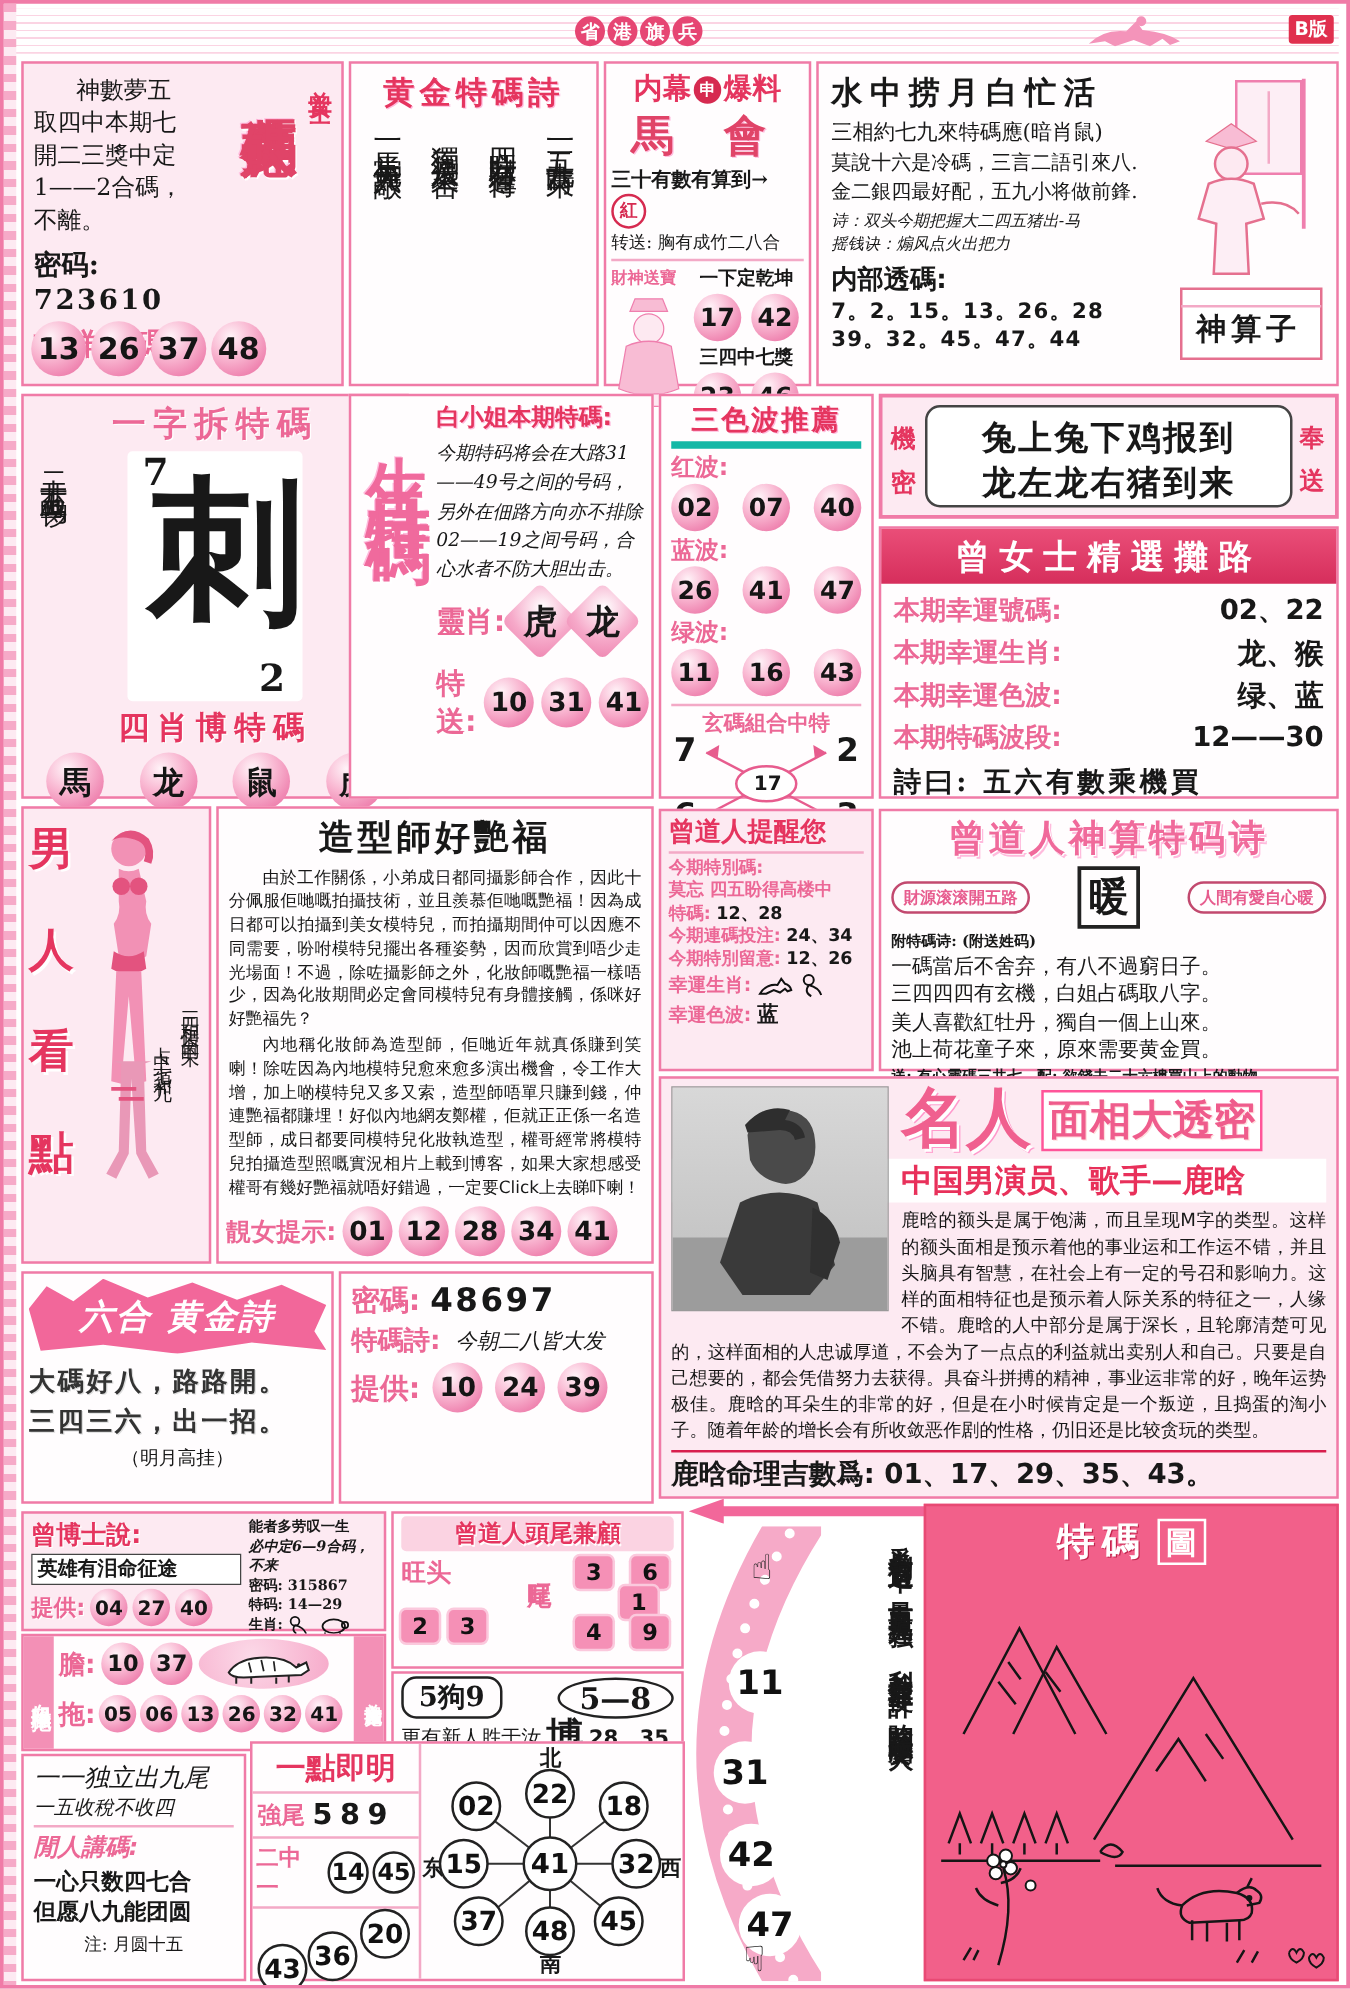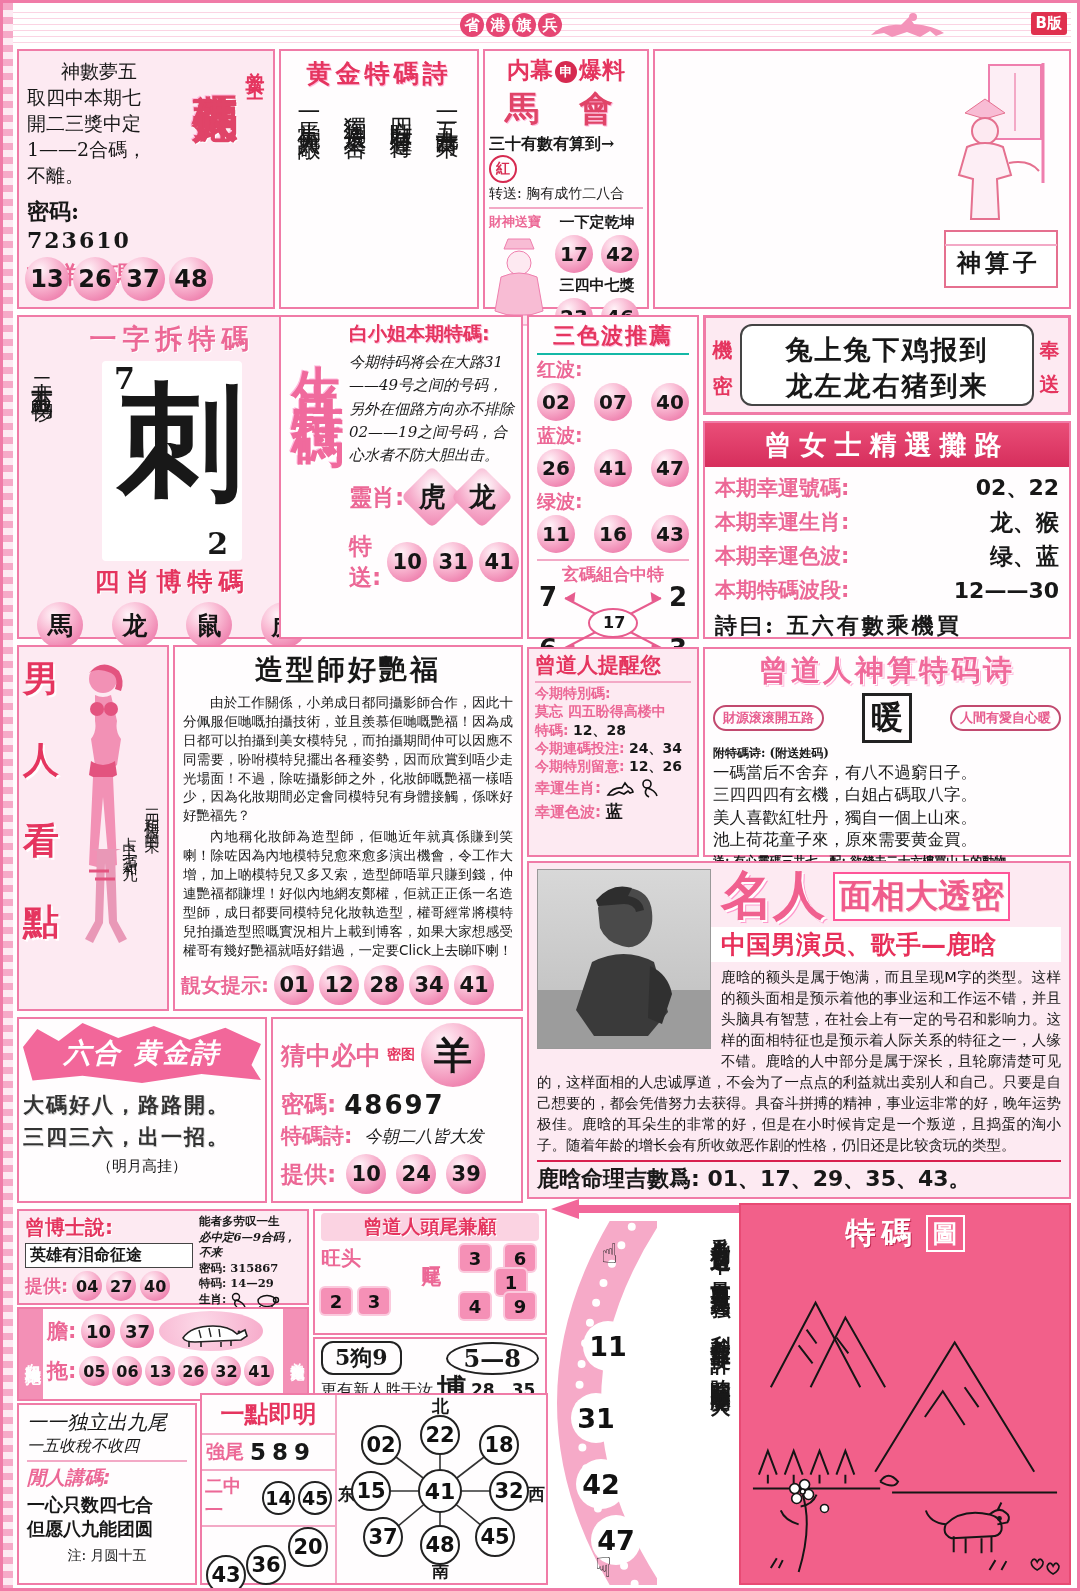--- a/index.html
+++ b/index.html
@@ -126,20 +126,31 @@
         <div class="serif" style="font-size:15px;font-weight:700;">三四中七獎</div>
         <div class="row" style="justify-content:center;gap:8px;margin-top:3px;">
           <span class="ball b38">23</span>
           <span class="ball b38">46</span>
         </div>
       </div>
     </div>
   </div>
 
   <div class="box" style="left:650px;top:46px;width:418px;height:260px;padding:6px 10px;">
+    <div style="width:250px;">
+      <div class="serif" style="font-size:25px;font-weight:800;letter-spacing:6px;">水中捞月白忙活</div>
+      <div class="serif" style="font-size:17px;margin-top:4px;">三相約七九來特碼應(暗肖鼠)</div>
+      <div class="serif" style="font-size:16px;margin-top:3px;">莫說十六是冷碼，三言二語引來八.</div>
+      <div class="serif" style="font-size:16px;margin-top:2px;">金二銀四最好配，五九小将做前鋒.</div>
+      <div class="serif" style="font-size:13px;font-style:italic;margin-top:4px;">诗：双头今期把握大二四五猪出-马</div>
+      <div class="serif" style="font-size:13px;font-style:italic;">摇钱诀：煽风点火出把力</div>
+      <div style="font-size:21px;font-weight:800;margin-top:5px;">内部透碼:</div>
+      <div style="font-size:17px;font-weight:800;letter-spacing:1px;">7。2。15。13。26。28</div>
+      <div style="font-size:17px;font-weight:800;letter-spacing:1px;">39。32。45。47。44</div>
+    </div>
     <div style="position:absolute;right:4px;top:4px;width:160px;height:248px;">
       <svg width="160" height="248" viewBox="0 0 160 248">
         <line x1="138" y1="8" x2="138" y2="128" stroke="#ef7fae" stroke-width="3"></line>
         <rect x="84" y="10" width="52" height="74" fill="#fdeef5" stroke="#ef7fae" stroke-width="2"></rect>
         <line x1="110" y1="18" x2="110" y2="76" stroke="#f3a9c6" stroke-width="2"></line>
         <path d="M60,58 l20,-14 20,14 -20,6 z" fill="#f8bcd4" stroke="#e5708f"></path>
         <circle cx="80" cy="76" r="13" fill="#fde9f1" stroke="#e5708f" stroke-width="2"></circle>
         <path d="M62,92 q18,-8 36,0 l8,28 -14,4 2,40 -28,0 2,-40 -14,-4 z" fill="#fdeef5" stroke="#e5708f" stroke-width="2"></path>
         <path d="M104,108 q20,-4 30,8" fill="none" stroke="#e5708f" stroke-width="2"></path>
         <rect x="40" y="176" width="112" height="56" fill="#fff" stroke="#e5708f" stroke-width="2"></rect>
@@ -186,21 +197,21 @@
       <div class="row" style="margin-top:12px;gap:6px;">
         <span class="plabel" style="font-size:23px;text-shadow:1px 1px 0 #fff;">特送:</span>
         <span class="ball b40">10</span>
         <span class="ball b40">31</span>
         <span class="ball b40">41</span>
       </div>
     </div>
   </div>
 
   <div class="box" style="left:524px;top:312px;width:172px;height:324px;padding:4px 8px;">
-    <div class="rlabel" style="text-align:center;font-size:22px;letter-spacing:2px;text-shadow:1px 1px 0 #fbd;border-bottom:2px solid #14b8a6;padding-bottom:2px;">三色波推薦</div>
+    <div class="rlabel" style="text-align:center;font-size:22px;letter-spacing:2px;text-shadow:1px 1px 0 #fbd;border-bottom:6px solid #14b8a6;padding-bottom:2px;">三色波推薦</div>
     <div class="plabel" style="font-size:19px;margin-top:2px;">红波:</div>
     <div class="row" style="justify-content:space-between;">
       <span class="ball b38">02</span>
       <span class="ball b38">07</span>
       <span class="ball b38">40</span>
     </div>
     <div class="plabel" style="font-size:19px;margin-top:2px;">蓝波:</div>
     <div class="row" style="justify-content:space-between;">
       <span class="ball b38">26</span>
       <span class="ball b38">41</span>
@@ -373,25 +384,20 @@
 
   <div class="box" style="left:14px;top:1014px;width:250px;height:186px;padding:4px;">
     <div style="background:#f2679a;clip-path:polygon(0 40%,6% 10%,15% 30%,25% 0,40% 25%,55% 5%,70% 28%,85% 8%,100% 35%,96% 70%,100% 95%,75% 85%,50% 100%,25% 88%,4% 96%);
                 color:#fff;font-weight:800;font-size:27px;text-align:center;padding:12px 0;font-style:italic;letter-spacing:2px;">六合 黄金詩</div>
     <div class="serif" style="font-size:21px;font-weight:700;letter-spacing:2px;margin-top:8px;color:#333;text-shadow:1px 1px 0 #ddd;">大碼好八，路路開。</div>
     <div class="serif" style="font-size:21px;font-weight:700;letter-spacing:2px;margin-top:4px;color:#333;text-shadow:1px 1px 0 #ddd;">三四三六，出一招。</div>
     <div class="serif" style="font-size:15px;text-align:center;margin-top:6px;">（明月高挂）</div>
   </div>
 
   <div class="box" style="left:268px;top:1014px;width:252px;height:186px;padding:4px 8px;">
-    <div class="row" style="gap:6px;">
-      <span class="plabel" style="font-size:25px;text-shadow:1px 1px 0 #fff;">猜中必中</span>
-      <span class="rlabel" style="font-size:14px;">密图</span>
-      <span class="ball b64 serif">羊</span>
-    </div>
     <div class="row" style="gap:8px;margin-top:2px;">
       <span class="plabel" style="font-size:23px;">密碼:</span>
       <span style="font-size:26px;font-weight:700;letter-spacing:2px;">48697</span>
     </div>
     <div class="row" style="gap:12px;margin-top:2px;">
       <span class="plabel" style="font-size:21px;">特碼詩:</span>
       <span class="serif" style="font-size:17px;font-style:italic;">今朝二八皆大发</span>
     </div>
     <div class="row" style="gap:10px;margin-top:4px;">
       <span class="plabel" style="font-size:23px;">提供:</span>

